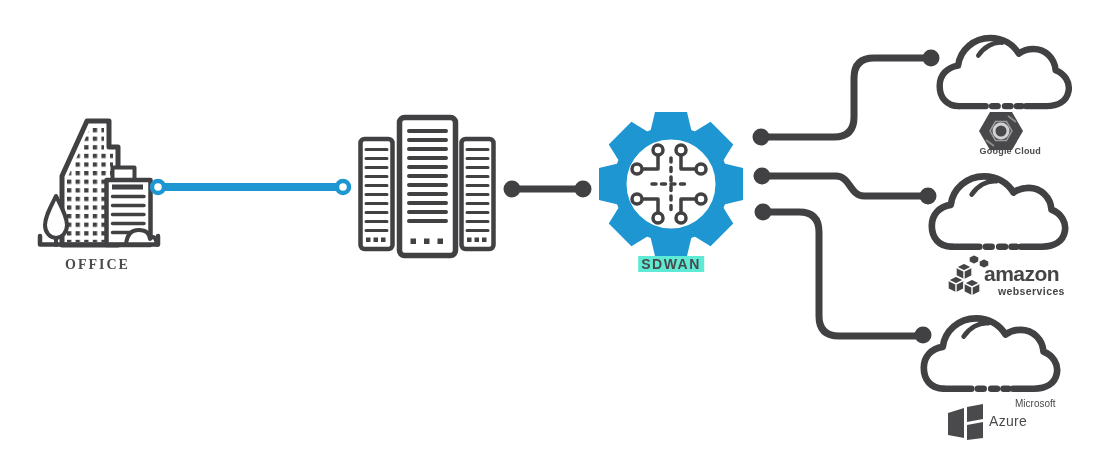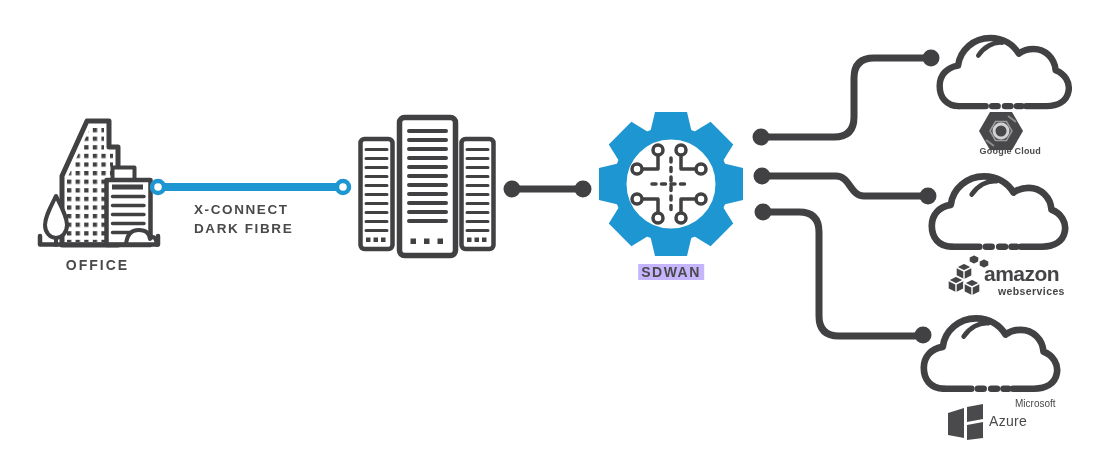--- a/index.html
+++ b/index.html
@@ -5,28 +5,28 @@
   html,body{margin:0;padding:0;background:#ffffff;}
   .stage{
     position:relative;width:1115px;height:468px;background:#ffffff;overflow:hidden;
     font-family:"Liberation Sans",sans-serif;
   }
   .stage svg{position:absolute;left:0;top:0;}
   .lbl{
     position:absolute;color:#4a4a4c;font-weight:700;font-size:14px;
     letter-spacing:2px;white-space:nowrap;
   }
-  .lbl-center{text-align:center;}
+  .lbl-center{text-align:center;font-family:Liberation Serif, serif;}
   .fibre-lbl{
     position:absolute;left:194px;top:200px;color:#4a4a4c;font-weight:700;
     font-size:13.5px;letter-spacing:1.6px;line-height:19px;white-space:nowrap;
   }
   .sdwan-lbl{
-    position:absolute;left:671px;top:264px;transform:translateX(-50%);
-    background:#c4b5fd;padding:0 3px;color:#4a4a4c;font-weight:700;
+    position:absolute;left:671px;top:256px;transform:translateX(-50%);
+    background:#5eead4;padding:0 3px;color:#4a4a4c;font-weight:700;
     font-size:14px;letter-spacing:1.5px;white-space:nowrap;
   }
   .gc-lbl{
     position:absolute;left:961px;top:146px;width:80px;text-align:right;
     color:#4a4a4c;font-weight:600;font-size:9px;letter-spacing:.2px;white-space:nowrap;
   }
   .aws-main{
     position:absolute;left:984px;top:263px;color:#454547;font-weight:700;
     font-size:21px;letter-spacing:-.5px;line-height:22px;white-space:nowrap;
   }
@@ -198,24 +198,20 @@
 
   <g fill="#4a4a4c">
     <polygon points="948,413 964,408 964,438 948,435"></polygon>
     <polygon points="967,407 983,404 983,419 967,422"></polygon>
     <polygon points="967,425 983,422 983,438 967,440"></polygon>
   </g>
 </svg>
 
   <div class="lbl lbl-center" style="left:40px;top:257px;width:115px;">OFFICE</div>
 
-  <div class="fibre-lbl">
-    <div>X-CONNECT</div>
-    <div>DARK FIBRE</div>
-  </div>
 
 
   <div class="sdwan-lbl">SDWAN</div>
 
   <div class="gc-lbl">Google Cloud</div>
 
   <div class="aws-main">amazon</div>
   <div class="aws-sub">webservices</div>
 
   <div class="ms-main">Microsoft</div>

